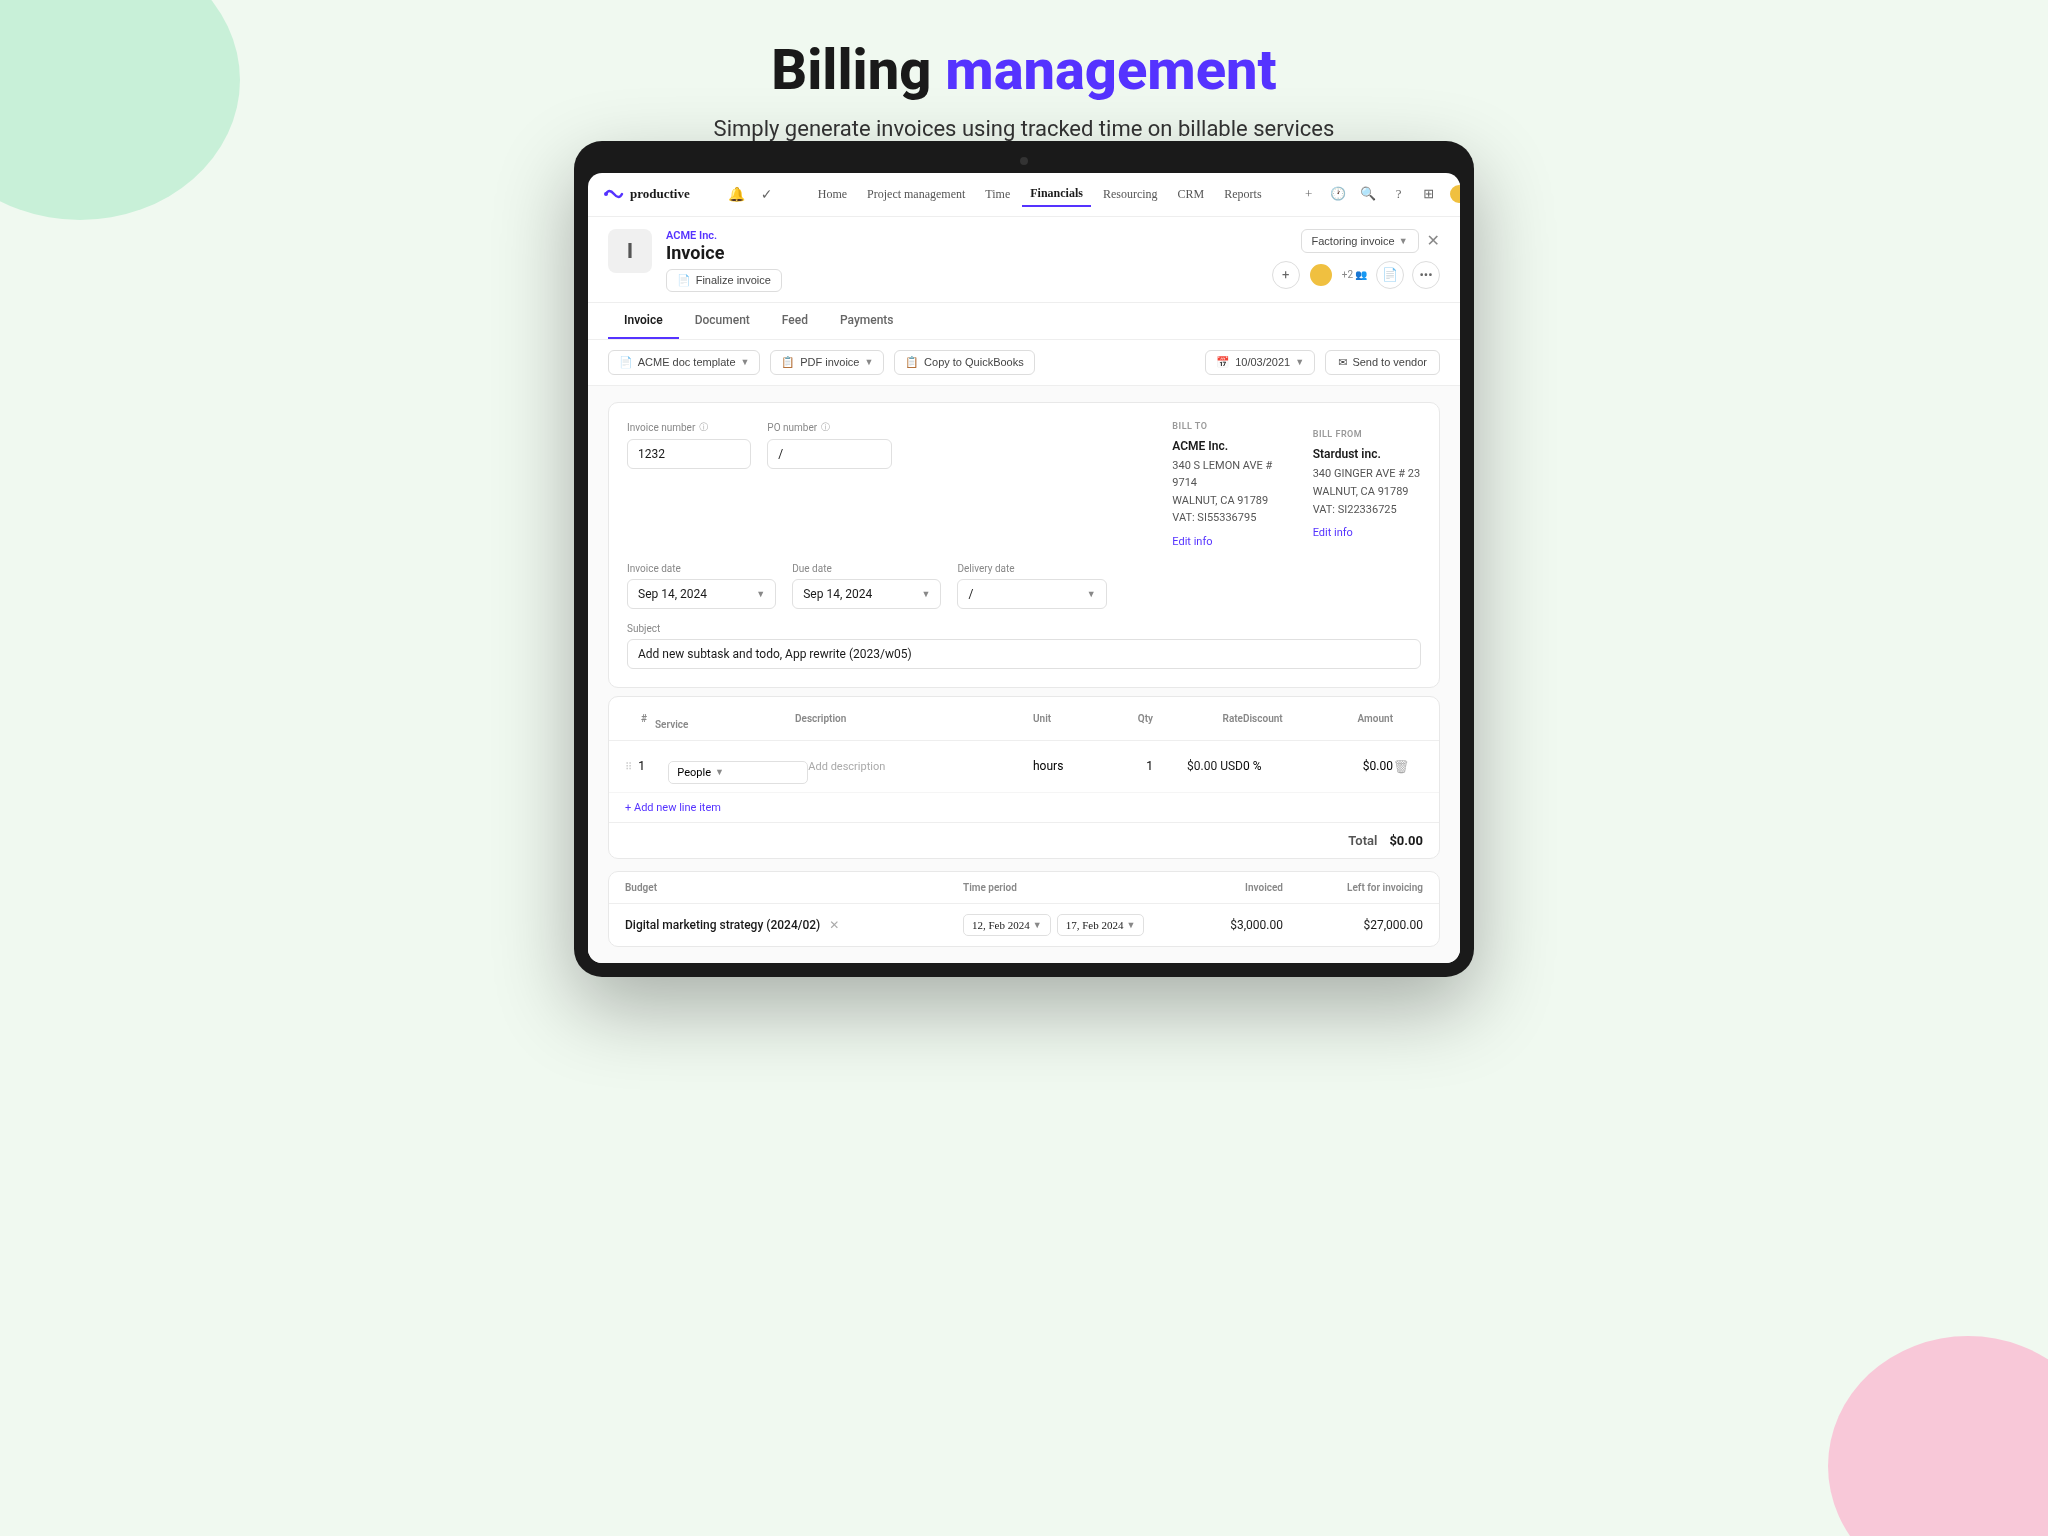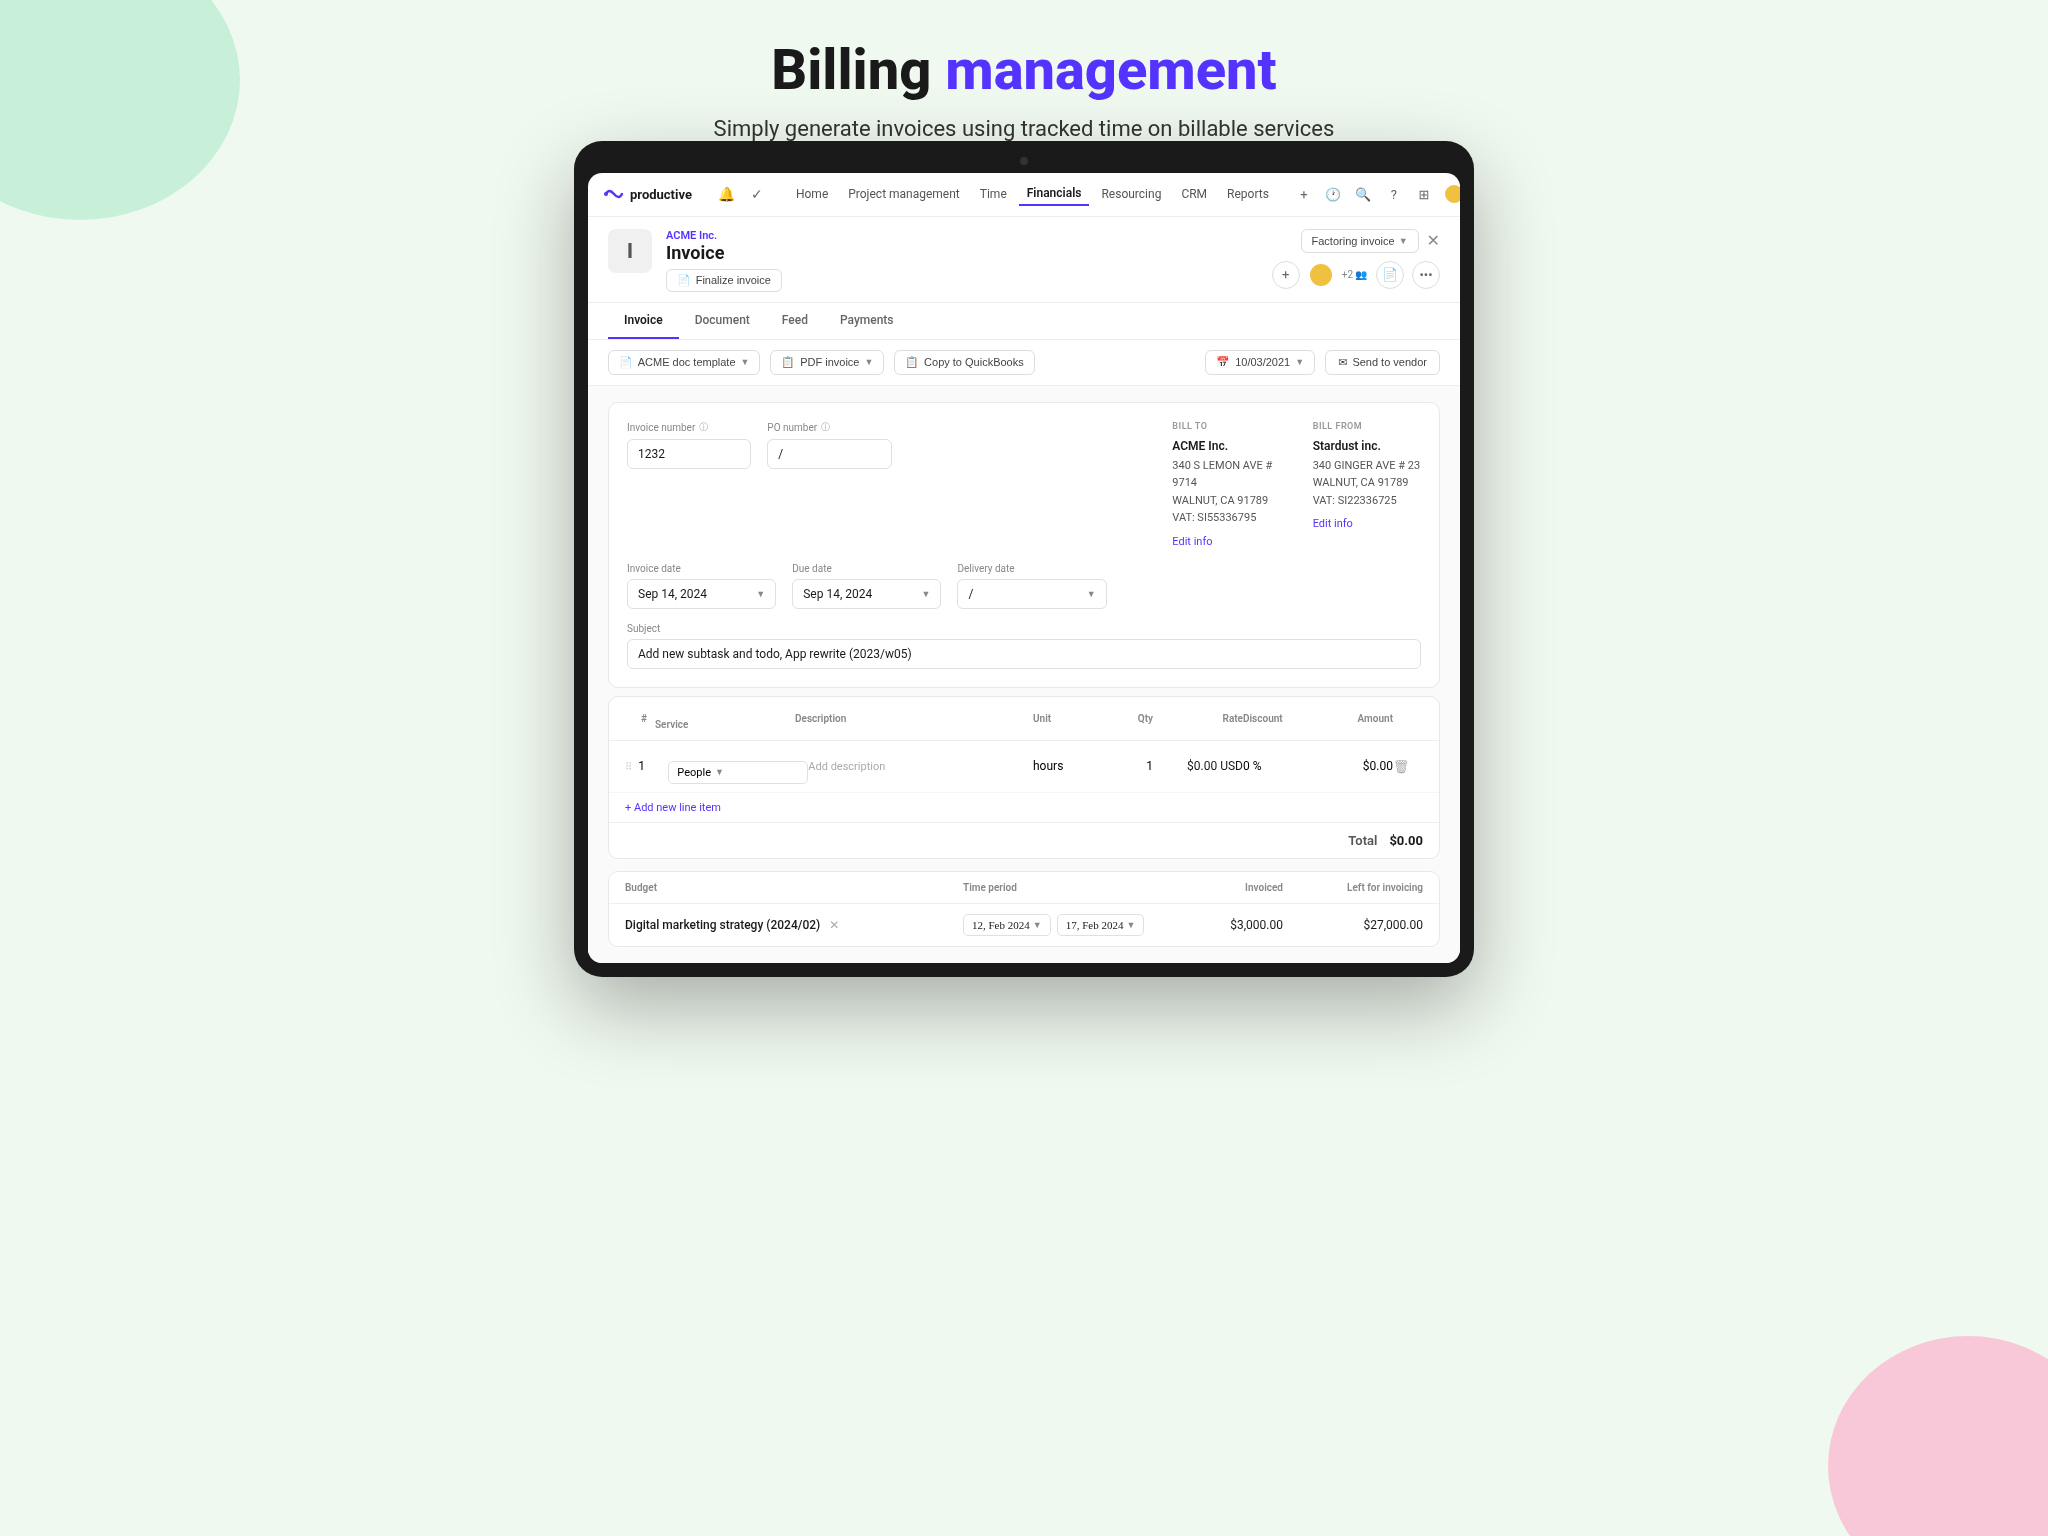--- a/index.html
+++ b/index.html
@@ -73,21 +73,22 @@
       overflow: hidden;
     }
 
     
     .nav-bar {
       display: flex;
       align-items: center;
       padding: 0 16px;
       height: 44px;
       border-bottom: 1px solid #eee;
-      gap: 16px;
+      gap: 28px;
+      font-family: Liberation Serif, serif;
     }
     .nav-logo {
       display: flex;
       align-items: center;
       gap: 6px;
       font-size: 13px;
       font-weight: 700;
       color: #1a1a1a;
       margin-right: 8px;
     }
@@ -655,21 +656,21 @@
           </div>
           <div class="form-group">
             <div class="form-label">
               <span>PO number</span>
               <span class="info-icon">ⓘ</span>
             </div>
             <div class="form-input">/</div>
           </div>
           <div style="flex:2"></div>
 
-          <div style="flex:2; display:flex; gap:32px;">
+          <div style="flex:2; display:flex; gap:32px;align-items:center;">
             <div class="bill-col">
               <div class="bill-label">BILL TO</div>
               <div class="bill-company">ACME Inc.</div>
               <div class="bill-address">
                 <div>340 S LEMON AVE # 9714</div>
                 <div>WALNUT, CA 91789</div>
                 <div>VAT: SI55336795</div>
               </div>
               <div class="edit-info-link">Edit info</div>
             </div>

